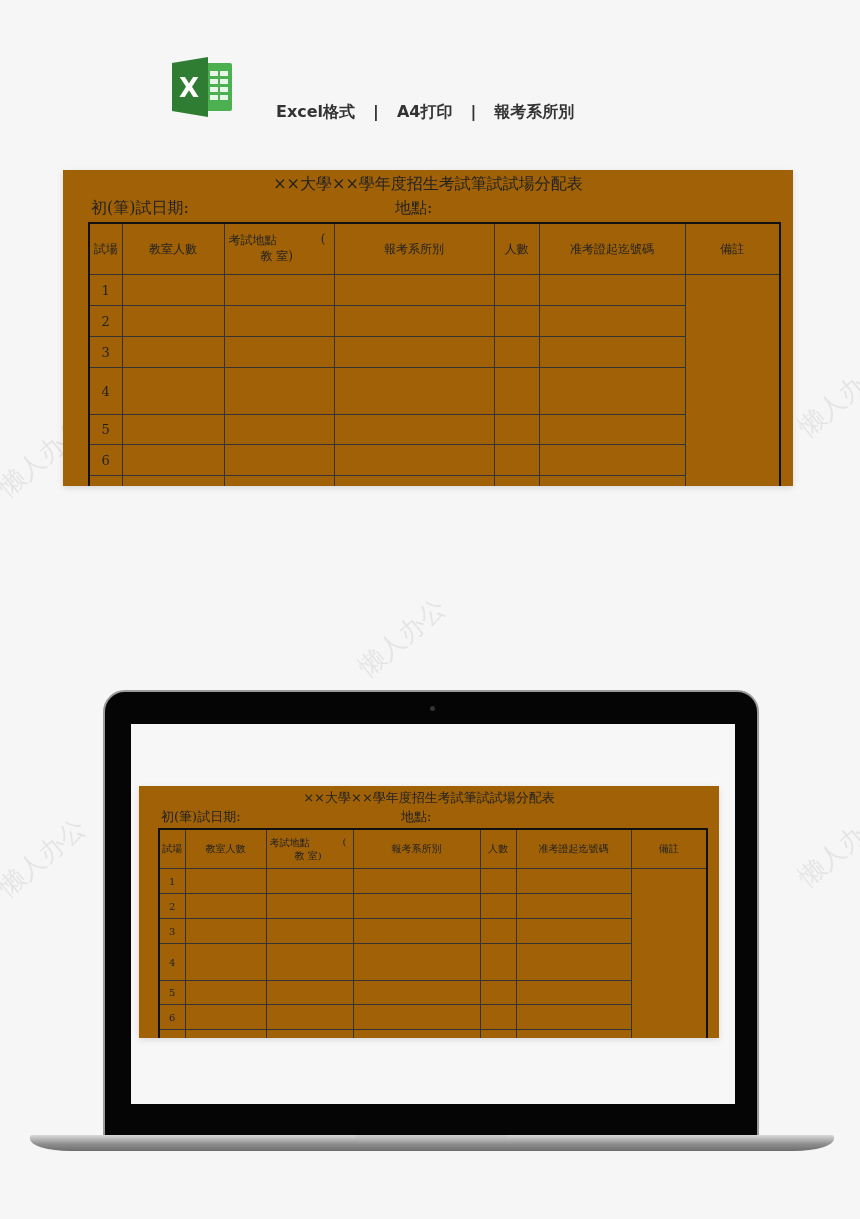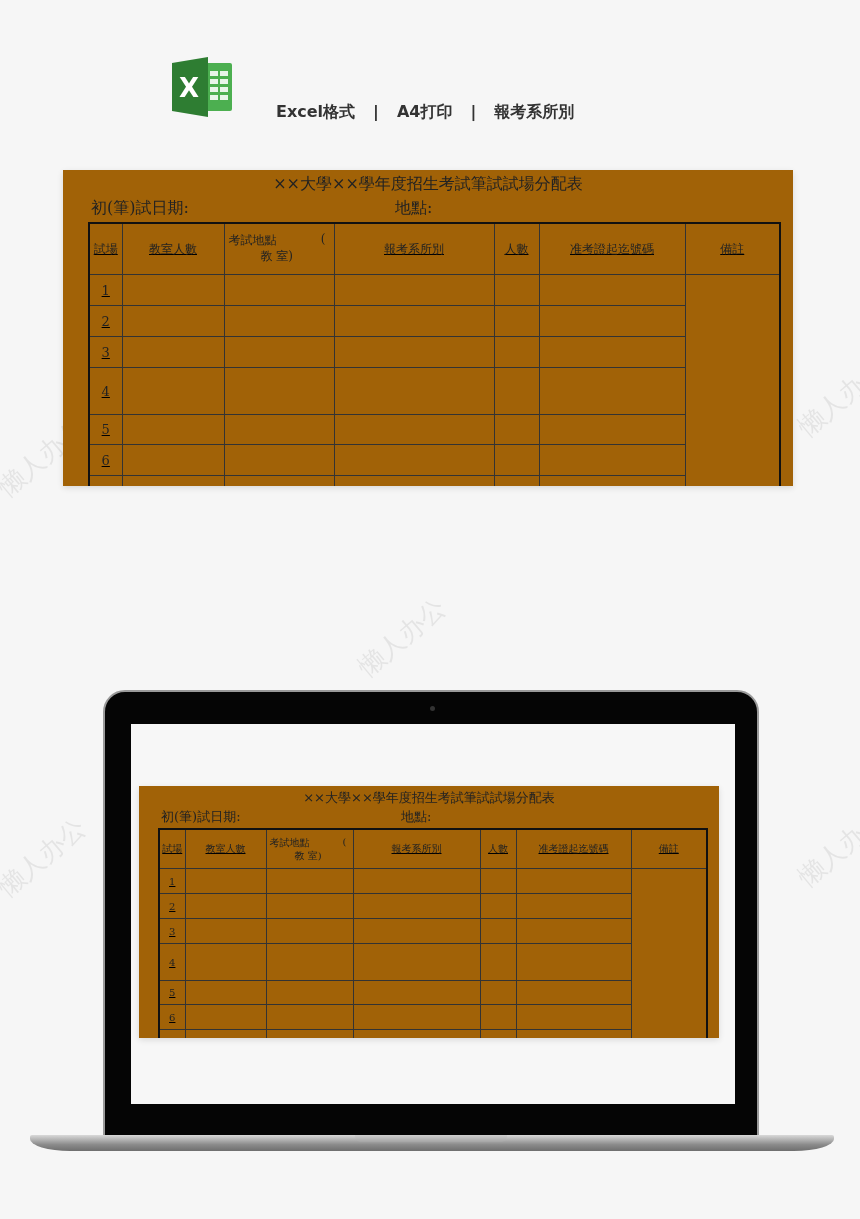--- a/index.html
+++ b/index.html
@@ -8,21 +8,21 @@
   .xl-icon{position:absolute;left:170px;top:55px;width:64px;height:64px;}
   .title{position:absolute;left:275px;top:52px;font-family:"DejaVu Sans",sans-serif;font-weight:bold;font-size:28px;color:#2e7d32;letter-spacing:1px;}
   .subtitle{position:absolute;left:276px;top:102px;font-family:"DejaVu Sans",sans-serif;font-weight:bold;font-size:16px;color:#333;display:flex;gap:18px;}
   .subtitle .sep{color:#333;}
   .wm{position:absolute;font-family:"DejaVu Sans",sans-serif;color:rgba(0,0,0,0.07);font-size:26px;transform:rotate(-40deg);white-space:nowrap;pointer-events:none;}
 
   
   .sheet{position:absolute;background:#a16207;box-shadow:0 2px 6px rgba(0,0,0,0.12);overflow:hidden;}
   .sheet .doc-title{position:absolute;text-align:center;color:#222;}
   .sheet .meta-date,.sheet .meta-place{position:absolute;color:#222;}
-  .sheet table{position:absolute;border-collapse:collapse;table-layout:fixed;text-decoration:underline;}
+  .sheet table{position:absolute;border-collapse:collapse;table-layout:fixed;}
   .sheet td,.sheet th{border:1px solid #333;padding:0;font-weight:normal;color:#222;text-align:center;vertical-align:middle;}
   .sheet th.loc{text-align:left;position:relative;}
 
   
   #sheet1{left:63px;top:170px;width:730px;height:316px;}
   #sheet1 .doc-title{left:0;width:730px;top:4px;font-size:16px;}
   #sheet1 .meta-date{left:28px;top:28px;font-size:16px;}
   #sheet1 .meta-place{left:332px;top:28px;font-size:16px;}
   #sheet1 table{left:25px;top:52px;border:2px solid #111;}
   #sheet1 th{font-size:12px;height:50px;}

